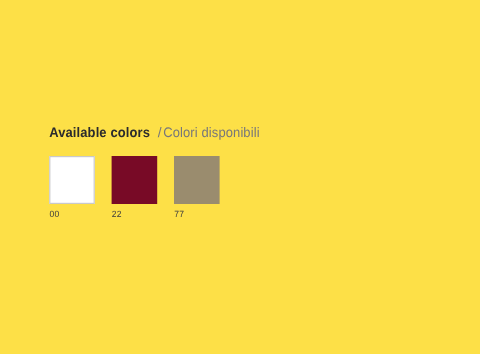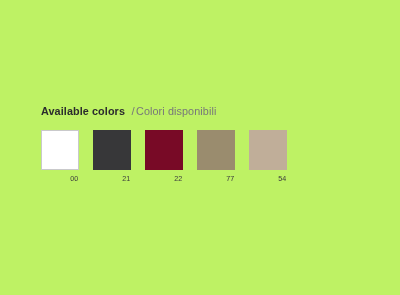--- a/index.html
+++ b/index.html
@@ -61,21 +61,21 @@
     position: absolute;
     left: 41px;
     top: 130px;
     display: flex;
     gap: 14px;
   }
   .swatch-cell {
     width: 38px;
     display: flex;
     flex-direction: column;
-    align-items: flex-end;
+    align-items: flex-start;
   }
   .swatch-chip {
     width: 38px;
     height: 40px;
     box-sizing: border-box;
   }
   .swatch-chip.outlined {
     border: 1px solid #c9c9cb;
   }
   .swatch-label {
@@ -83,42 +83,34 @@
     font-size: 7.5px;
     line-height: 9px;
     color: #3b3b3d;
     letter-spacing: 0.2px;
     transform: scaleX(0.95);
   }
 </style>
 </head>
 <body>
 
-<div id="page" style="background: #bef264;">
+<div id="page" style="background: #fde047;">
 
   <div class="heading">
     <span class="primary" style="color: rgb(43, 43, 45);">Available colors</span><span class="separator" style="color: rgb(119, 119, 122);">/</span><span class="secondary" style="color: rgb(119, 119, 122);">Colori disponibili</span>
   </div>
 
   <div class="swatch-row">
       <div class="swatch-cell">
         <div class="swatch-chip outlined" style="background: rgb(255, 255, 255); border-color: rgb(201, 201, 203);"></div>
         <div class="swatch-label">00</div>
       </div>
       <div class="swatch-cell">
-        <div class="swatch-chip" style="background: rgb(55, 55, 57);"></div>
-        <div class="swatch-label">21</div>
-      </div>
-      <div class="swatch-cell">
         <div class="swatch-chip" style="background: rgb(120, 10, 38);"></div>
         <div class="swatch-label">22</div>
       </div>
       <div class="swatch-cell">
         <div class="swatch-chip" style="background: rgb(154, 140, 110);"></div>
         <div class="swatch-label">77</div>
       </div>
-      <div class="swatch-cell">
-        <div class="swatch-chip" style="background: rgb(192, 174, 153);"></div>
-        <div class="swatch-label">54</div>
-      </div>
     </div>
 
 </div>
 
 </body></html>

